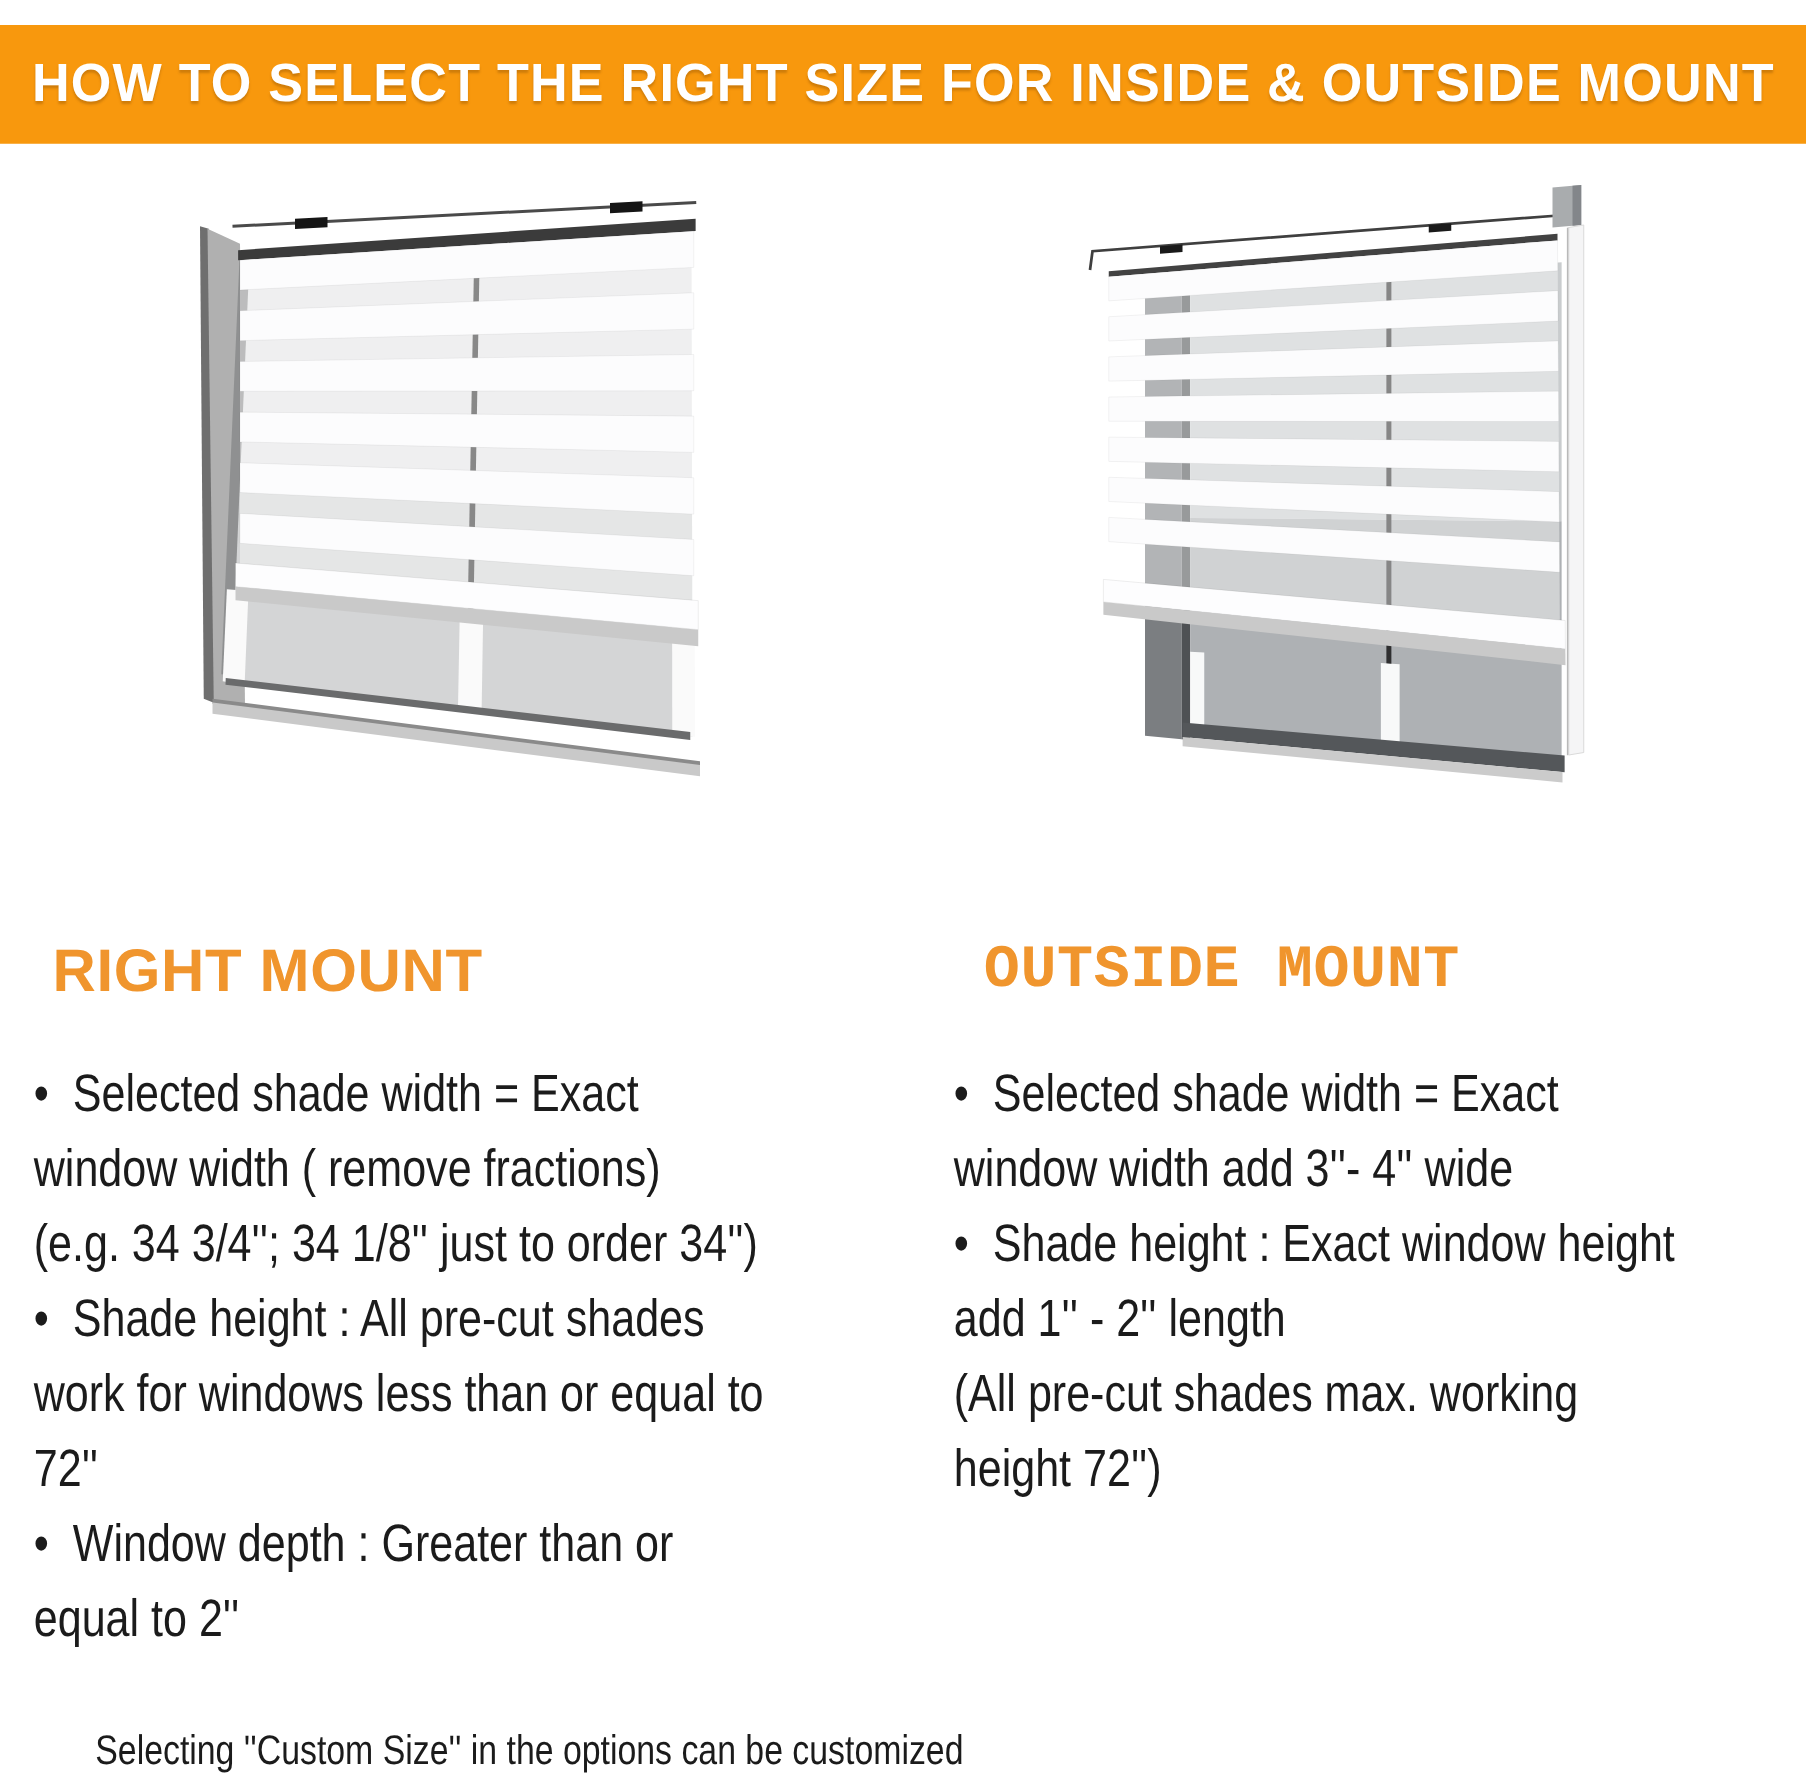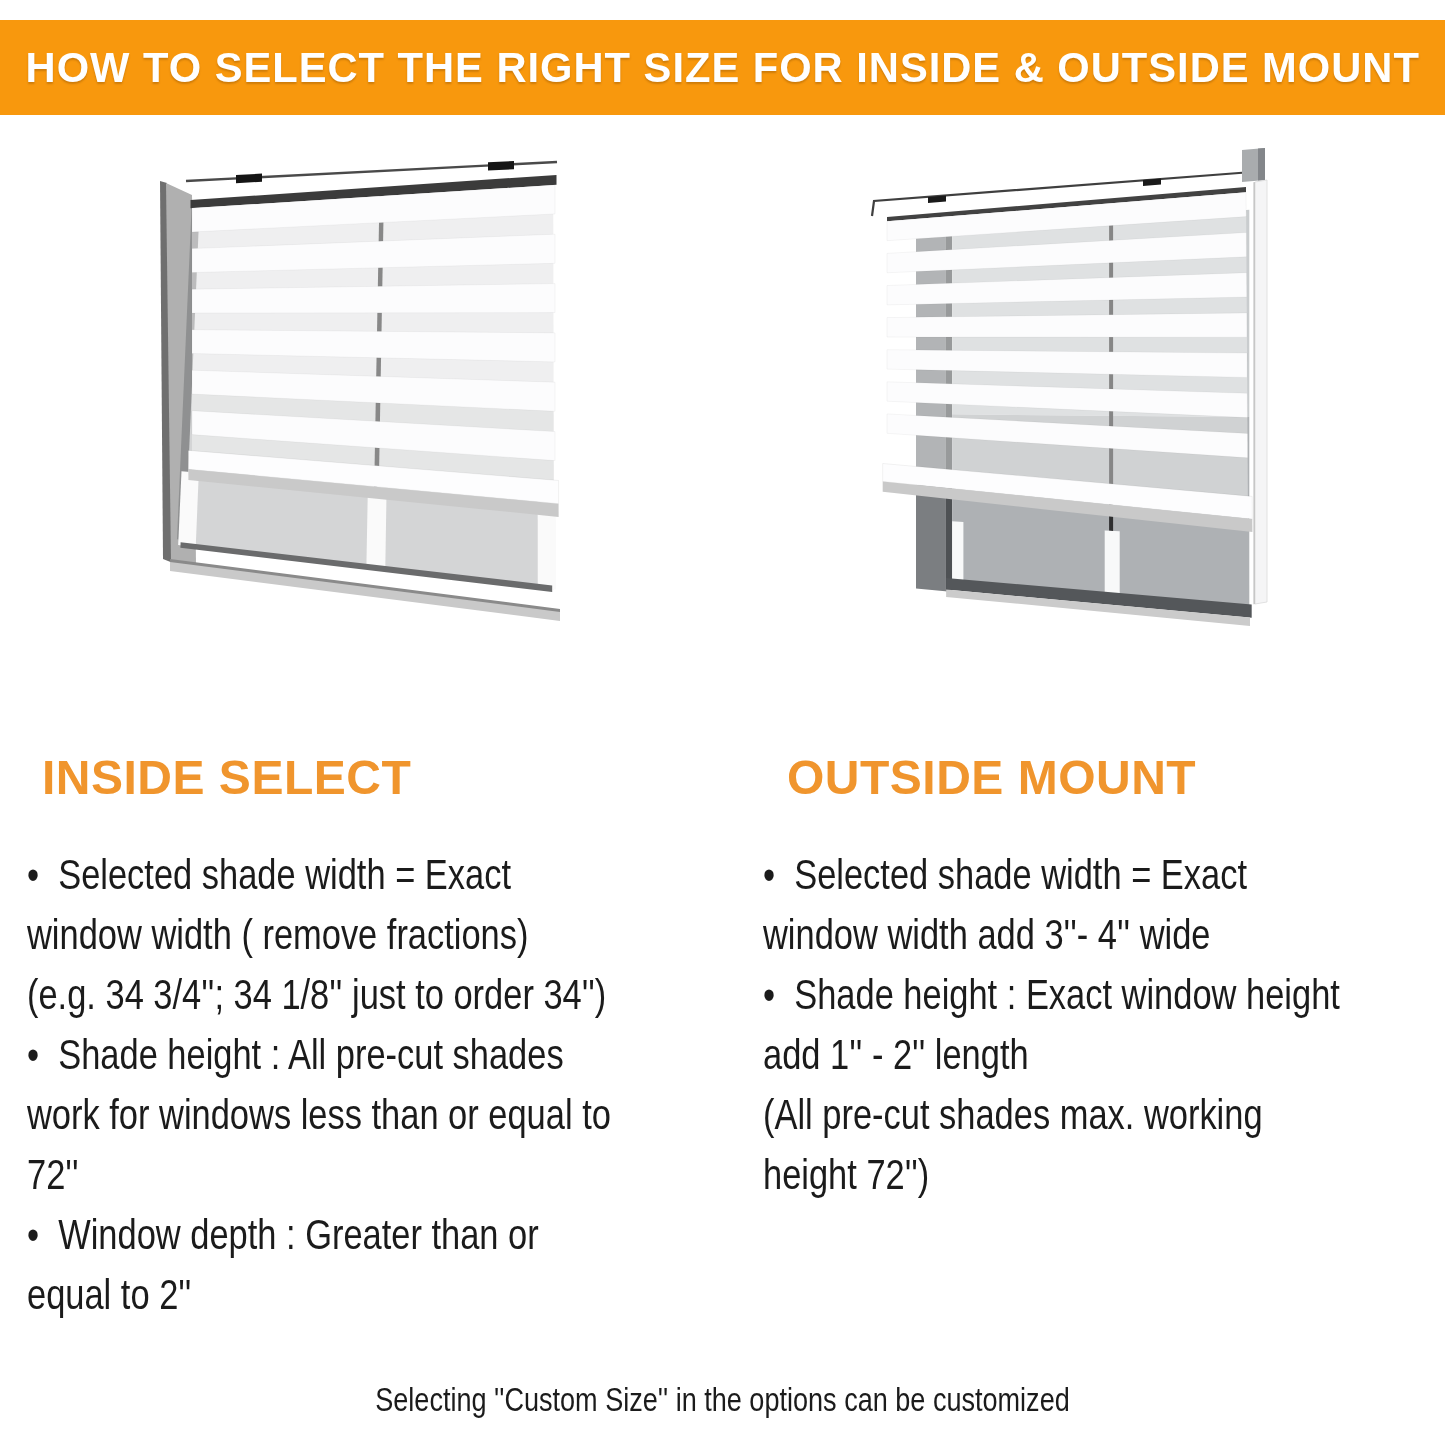--- a/index.html
+++ b/index.html
@@ -24,33 +24,33 @@
   .illo{position:absolute;}
   #illo-left-wrap{left:148px;top:148px;width:430px;height:490px;}
   #illo-right-wrap{left:852px;top:138px;width:430px;height:500px;}
   .illo svg{width:100%;height:100%;display:block;}
   .mount-heading{
     position:absolute;margin:0;
     color:#F0952D;font-size:48px;font-weight:bold;letter-spacing:0.5px;
     white-space:nowrap;
   }
   #heading-inside{left:42px;top:750px;}
-  #heading-outside{left:787px;top:750px;}
+  #heading-outside{left:787px;top:750px;font-family:Liberation Mono, monospace;}
   .spec-col{position:absolute;top:845px;width:720px;}
   #col-inside{left:27px;}
   #col-outside{left:763px;}
   .spec-line{
     font-size:42px;line-height:60px;color:#1B1B1B;
     white-space:pre;
     transform:scaleX(0.82);
     transform-origin:0 50%;
   }
   .footer-note{
     position:absolute;left:0;top:1381px;width:1445px;
-    display:flex;justify-content:center;
+    display:flex;justify-content:flex-start;
   }
   .footer-note span{
     font-size:33px;color:#1B1B1B;white-space:pre;
     transform:scaleX(0.82);
     transform-origin:50% 50%;
   }
 </style>
 </head>
 <body>
 
@@ -113,21 +113,21 @@
       <polygon points="35,147.5 394.5,134.7 394.7,159 35,166.9" fill="#FCFCFD" stroke="rgba(0,0,0,0.05)" stroke-width="0.8"></polygon>
       <polygon points="35,179.6 394.8,174.9 394.9,199.2 35,199" fill="#FCFCFD" stroke="rgba(0,0,0,0.05)" stroke-width="0.8"></polygon>
       <polygon points="35,211.7 395,215.1 395.1,239.4 35,231.1" fill="#FCFCFD" stroke="rgba(0,0,0,0.05)" stroke-width="0.8"></polygon>
       <polygon points="35,243.8 395.2,255.3 395.4,279.6 35,263.2" fill="#FCFCFD" stroke="rgba(0,0,0,0.05)" stroke-width="0.8"></polygon>
       <polygon points="35,275.9 395.5,295.5 395.6,319.8 35,295.3" fill="#FCFCFD" stroke="rgba(0,0,0,0.05)" stroke-width="0.8"></polygon>
       <polygon points="30.7,325.5 400.2,358.4 400.3,381.1 30.7,343.5" fill="#FDFDFE" stroke="rgba(0,0,0,0.07)" stroke-width="0.8"></polygon>
       <polygon points="30.7,343.5 400.3,381.1 400.4,394.1 30.7,353.8" fill="#C9C9C9"></polygon>
     </svg>
 </div>
 
-<h2 class="mount-heading" id="heading-inside">INSIDE SELECT</h2>
+<h2 class="mount-heading" id="heading-inside">RIGHT MOUNT</h2>
 <h2 class="mount-heading" id="heading-outside">OUTSIDE MOUNT</h2>
 
 <div class="spec-col" id="col-inside">
   <div class="spec-line">•  Selected shade width = Exact</div>
   <div class="spec-line">window width ( remove fractions)</div>
   <div class="spec-line">(e.g. 34 3/4''; 34 1/8'' just to order 34'')</div>
   <div class="spec-line">•  Shade height : All pre-cut shades</div>
   <div class="spec-line">work for windows less than or equal to</div>
   <div class="spec-line">72''</div>
   <div class="spec-line">•  Window depth : Greater than or</div>

